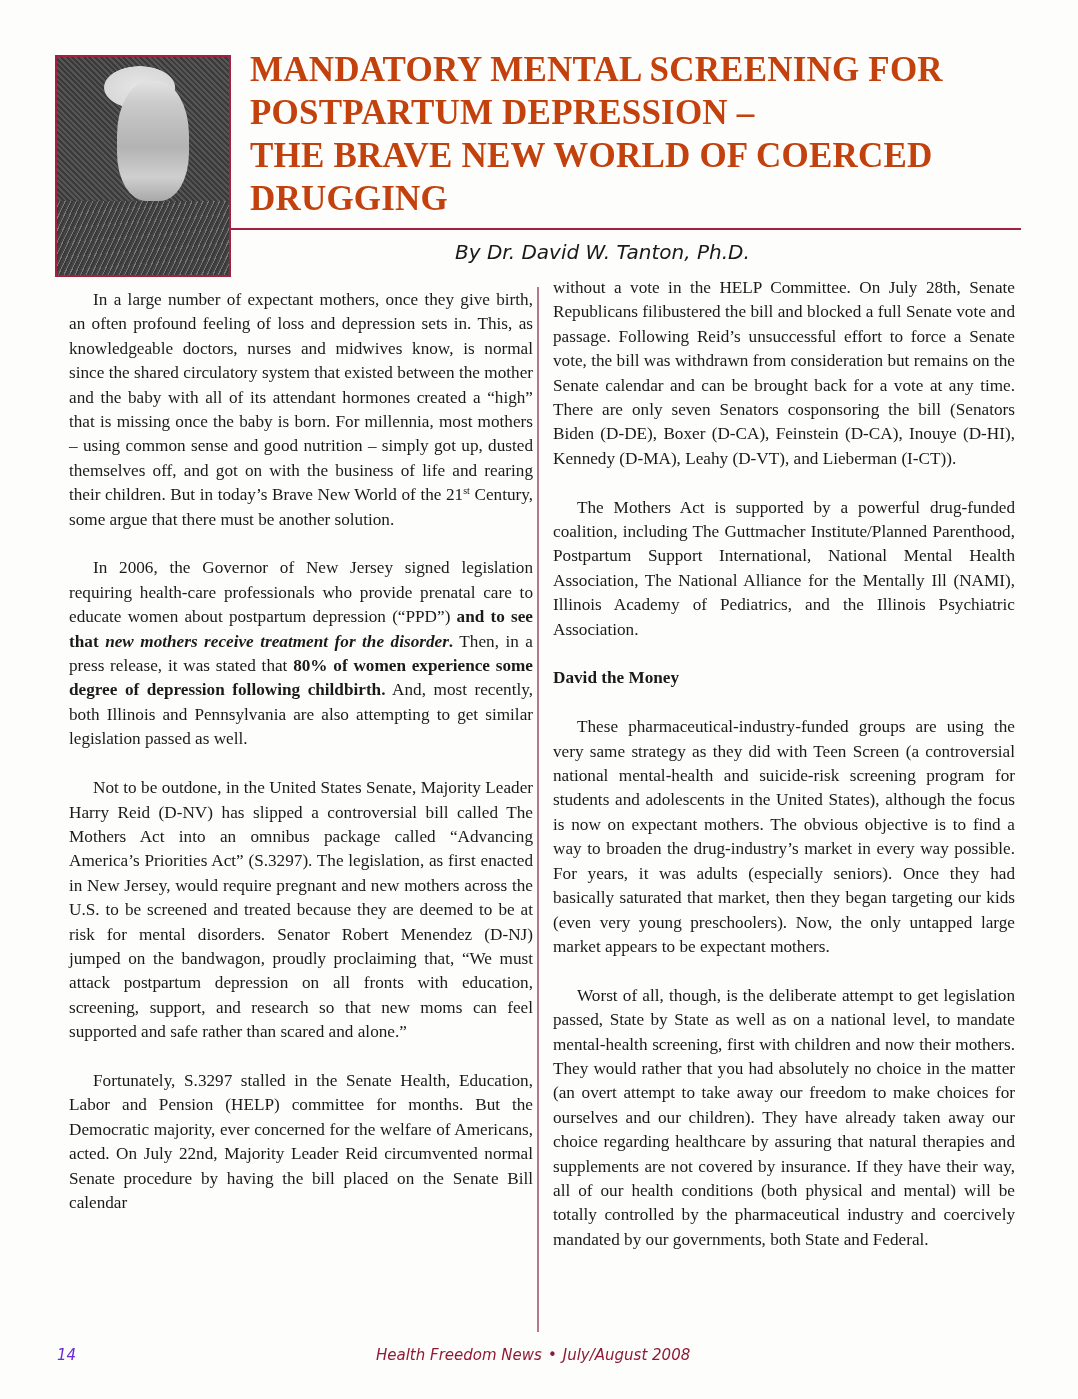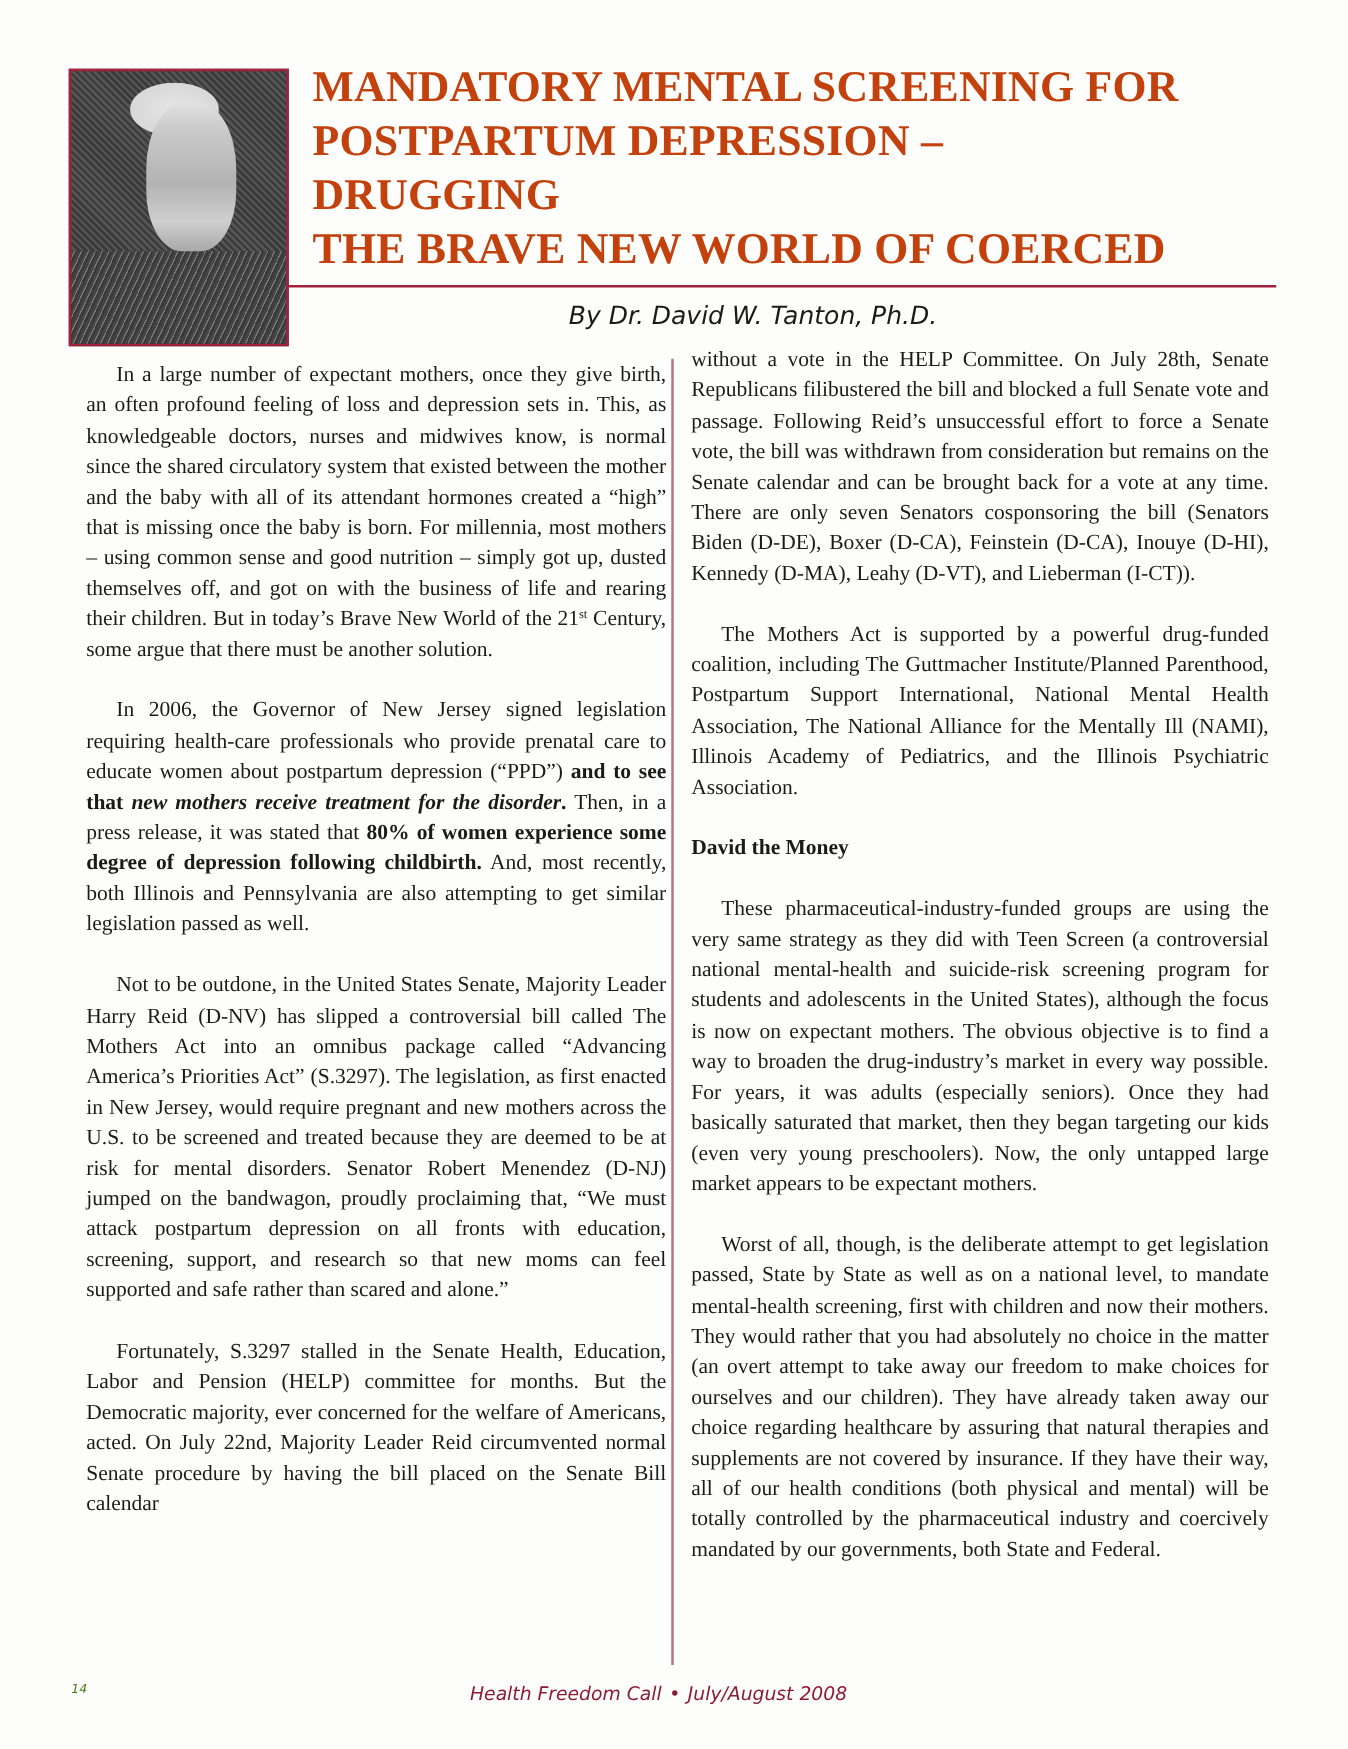--- a/index.html
+++ b/index.html
@@ -48,41 +48,41 @@
   .col.right { left: 553px; top: 276px; width: 462px; }
   .col p { margin: 0 0 24.4px 0; text-indent: 24px; }
   .col p.noindent { text-indent: 0; }
   .col h3 { margin: 0 0 24.4px 0; font-size: 17.2px; font-weight: bold; line-height: 24.4px; }
   .divider {
     position: absolute; left: 537px; top: 287px; width: 2px; height: 1045px; background: #b7788a;
   }
   sup { font-size: 10px; line-height: 0; vertical-align: 6px; }
   .footer-page {
     position: absolute; left: 57px; top: 1346px;
-    font-family: "DejaVu Sans", sans-serif; font-style: italic; font-size: 10px; color: #4d7c0f;
+    font-family: "DejaVu Sans", sans-serif; font-style: italic; font-size: 15px; color: #6d28d9;
   }
   .footer-pub {
     position: absolute; left: 376px; top: 1346px;
     font-family: "DejaVu Sans", sans-serif; font-style: italic; font-size: 15px; color: #8e1b34;
   }
   .footer-pub .dot { font-style: normal; margin: 0 6px; }
 </style>
 </head>
 <body>
 
 <div class="photo">
   <div class="shirt"></div>
   <div class="face"></div>
 </div>
 
 <div class="title-wrap">
   <div>MANDATORY MENTAL SCREENING FOR</div>
   <div>POSTPARTUM DEPRESSION –</div>
+  <div>THE BRAVE NEW WORLD OF COERCED</div>
   <div>DRUGGING</div>
-  <div>THE BRAVE NEW WORLD OF COERCED</div>
 </div>
 <div class="title-rule"></div>
 <div class="byline">By Dr. David W. Tanton, Ph.D.</div>
 
 <div class="col left">
   <p><span>In a large number of expectant mothers, once they give birth, an often profound feeling of loss and depression sets in. This, as knowledgeable doctors, nurses and midwives know, is normal since the shared circulatory system that existed between the mother and the baby with all of its attendant hormones created a “high” that is missing once the baby is born. For millennia, most mothers – using common sense and good nutrition – simply got up, dusted themselves off, and got on with the business of life and rearing their children. But in today’s Brave New World of the 21</span><sup>st</sup><span> Century, some argue that there must be another solution.</span></p>
   <p><span>In 2006, the Governor of New Jersey signed legislation requiring health-care professionals who provide prenatal care to educate women about postpartum depression (“PPD”) </span><b><span>and to see that </span><i>new mothers receive treatment for the disorder</i><span>.</span></b><span> Then, in a press release, it was stated that </span><b>80% of women experience some degree of depression following childbirth.</b><span> And, most recently, both Illinois and Pennsylvania are also attempting to get similar legislation passed as well.</span></p>
   <p>Not to be outdone, in the United States Senate, Majority Leader Harry Reid (D-NV) has slipped a controversial bill called The Mothers Act into an omnibus package called “Advancing America’s Priorities Act” (S.3297). The legislation, as first enacted in New Jersey, would require pregnant and new mothers across the U.S. to be screened and treated because they are deemed to be at risk for mental disorders. Senator Robert Menendez (D-NJ) jumped on the bandwagon, proudly proclaiming that, “We must attack postpartum depression on all fronts with education, screening, support, and research so that new moms can feel supported and safe rather than scared and alone.”</p>
   <p>Fortunately, S.3297 stalled in the Senate Health, Education, Labor and Pension (HELP) committee for months. But the Democratic majority, ever concerned for the welfare of Americans, acted. On July 22nd, Majority Leader Reid circumvented normal Senate procedure by having the bill placed on the Senate Bill calendar</p>
 </div>
@@ -92,14 +92,14 @@
 <div class="col right">
   <p class="noindent">without a vote in the HELP Committee. On July 28th, Senate Republicans filibustered the bill and blocked a full Senate vote and passage. Following Reid’s unsuccessful effort to force a Senate vote, the bill was withdrawn from consideration but remains on the Senate calendar and can be brought back for a vote at any time. There are only seven Senators cosponsoring the bill (Senators Biden (D-DE), Boxer (D-CA), Feinstein (D-CA), Inouye (D-HI), Kennedy (D-MA), Leahy (D-VT), and Lieberman (I-CT)).</p>
   <p>The Mothers Act is supported by a powerful drug-funded coalition, including The Guttmacher Institute/Planned Parenthood, Postpartum Support International, National Mental Health Association, The National Alliance for the Mentally Ill (NAMI), Illinois Academy of Pediatrics, and the Illinois Psychiatric Association.</p>
   <h3>David the Money</h3>
   <p>These pharmaceutical-industry-funded groups are using the very same strategy as they did with Teen Screen (a controversial national mental-health and suicide-risk screening program for students and adolescents in the United States), although the focus is now on expectant mothers. The obvious objective is to find a way to broaden the drug-industry’s market in every way possible. For years, it was adults (especially seniors). Once they had basically saturated that market, then they began targeting our kids (even very young preschoolers). Now, the only untapped large market appears to be expectant mothers.</p>
   <p>Worst of all, though, is the deliberate attempt to get legislation passed, State by State as well as on a national level, to mandate mental-health screening, first with children and now their mothers. They would rather that you had absolutely no choice in the matter (an overt attempt to take away our freedom to make choices for ourselves and our children). They have already taken away our choice regarding healthcare by assuring that natural therapies and supplements are not covered by insurance. If they have their way, all of our health conditions (both physical and mental) will be totally controlled by the pharmaceutical industry and coercively mandated by our governments, both State and Federal.</p>
 </div>
 
 <div class="footer-page">14</div>
 <div class="footer-pub">
-  <span>Health Freedom Call</span><span class="dot">•</span><span>July/August 2008</span>
+  <span>Health Freedom News</span><span class="dot">•</span><span>July/August 2008</span>
 </div>
 
 </body></html>

